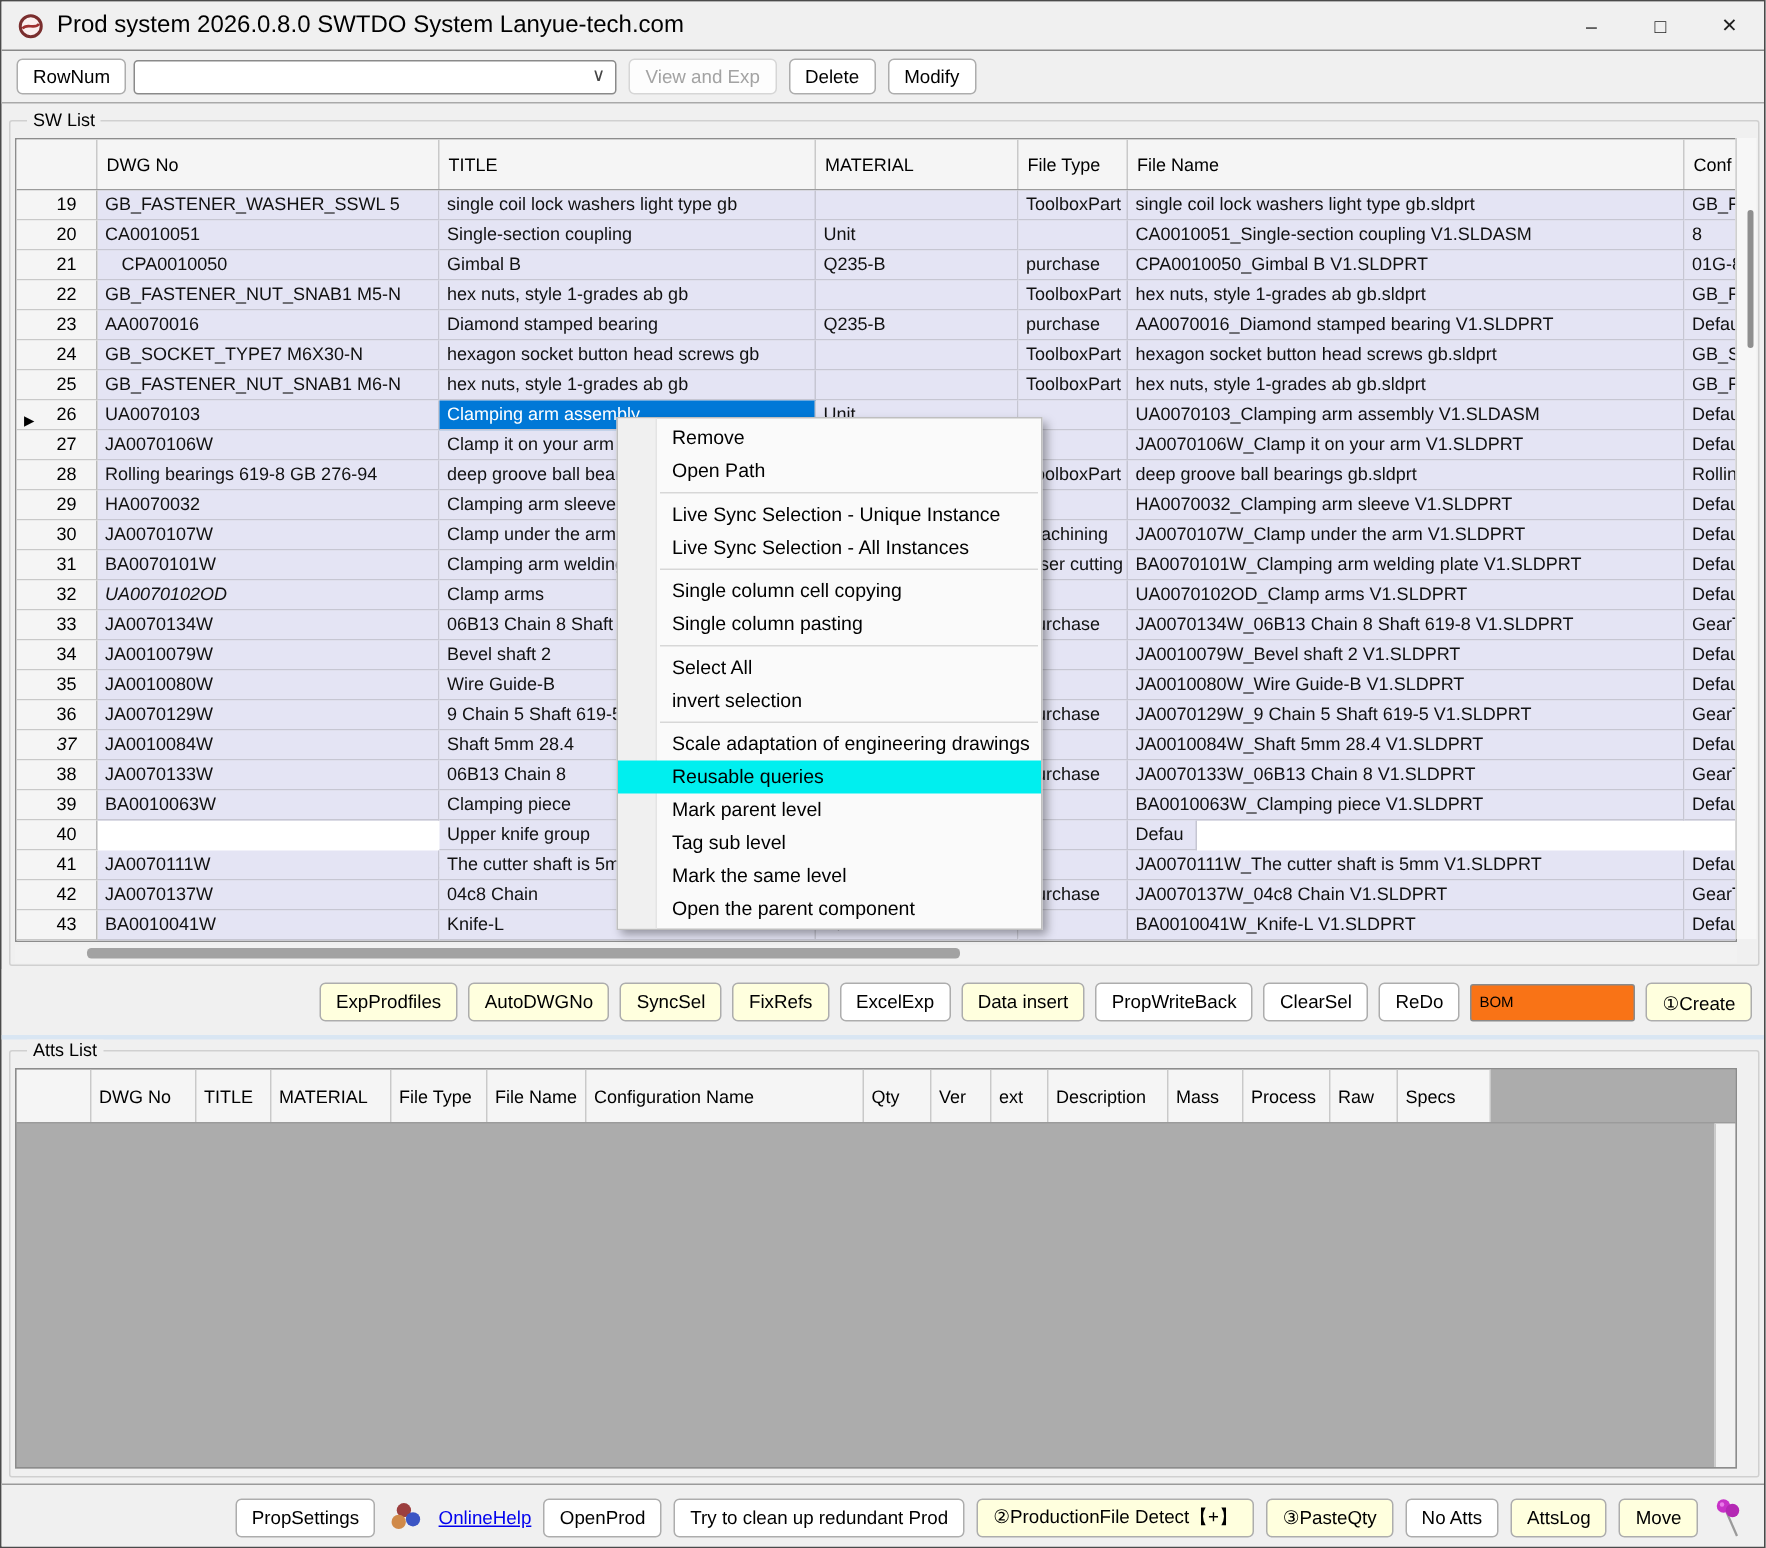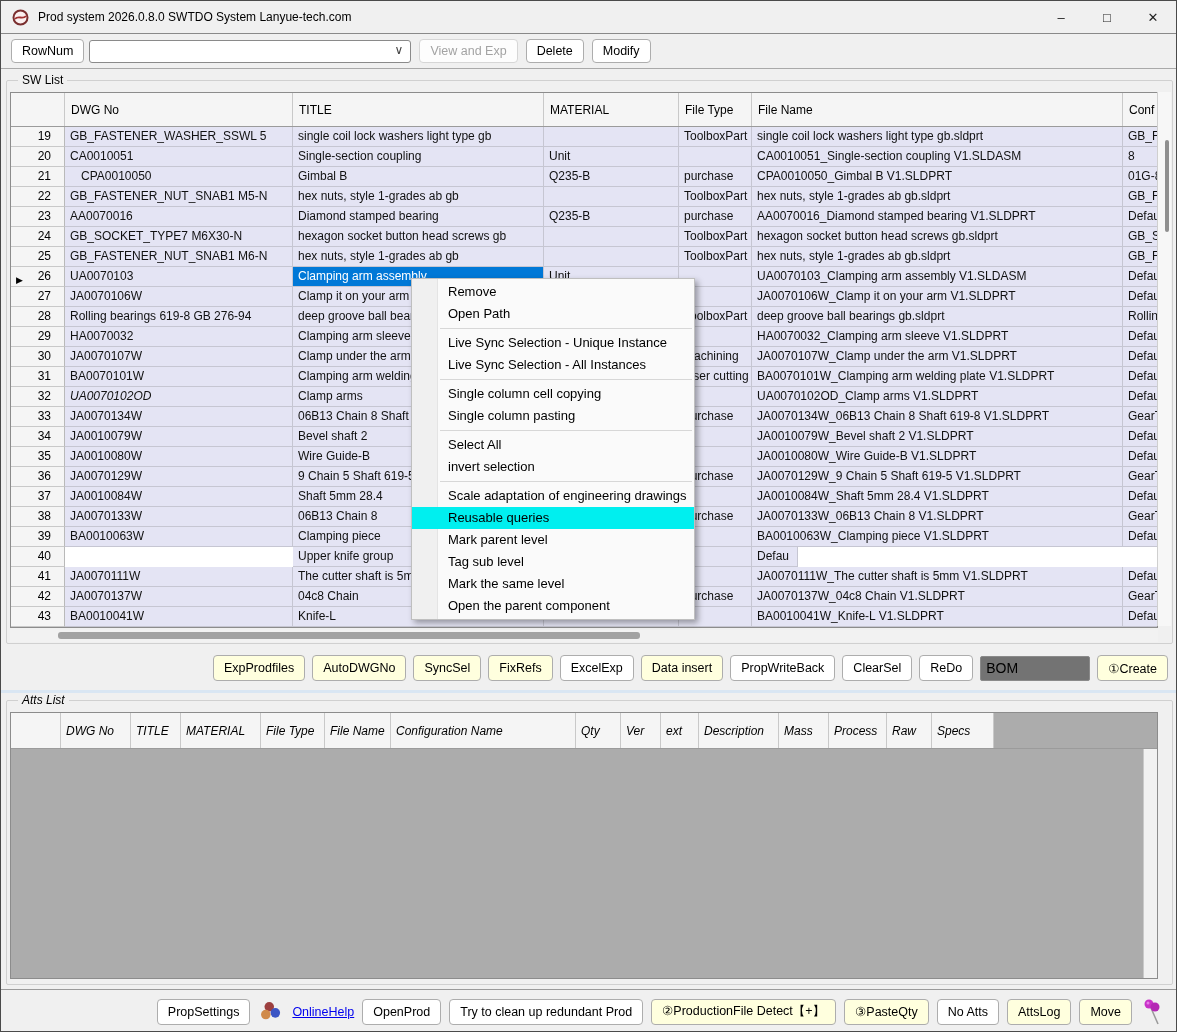--- a/index.html
+++ b/index.html
@@ -5,38 +5,38 @@
   * { box-sizing: border-box; margin: 0; padding: 0; }
   body { background:#888; font-family:"Liberation Sans","DejaVu Sans",sans-serif; }
   .window {
     position:relative; width:1177px; height:1032px; background:#F0F0F0;
     border:1px solid #4A4A4A; overflow:hidden;
     font-family:"Liberation Sans","DejaVu Sans",sans-serif; color:#111;
   }
   
   .titlebar { position:absolute; left:0; top:0; right:0; height:32px; background:#F0F0F0; display:flex; align-items:center; }
   .titlebar .app-icon { margin:0 9px 0 11px; width:17px; height:17px; flex:0 0 auto; }
-  .titlebar .title-text { font-size:12px; color:#000; }
+  .titlebar .title-text { font-size:16px; color:#000; }
   .win-controls { position:absolute; right:0; top:0; height:32px; display:flex; }
   .win-btn { width:46px; height:32px; display:flex; align-items:center; justify-content:center; font-size:13px; color:#222; }
   
   .toolbar-top { position:absolute; left:0; top:32px; right:0; height:36px; background:#F0F0F0;
     border-top:1px solid #898989; border-bottom:1px solid #A9A9A9; display:flex; align-items:center; padding-left:10px; }
   .btn { background:#FFFFFF; border:1px solid #ADADAD; border-radius:4px; height:24px;
     display:inline-flex; align-items:center; justify-content:center; padding:0 10px; font-size:12.5px; color:#000; white-space:nowrap; }
   .btn.disabled { color:#A3A3A3; border-color:#D6D6D6; background:#FDFDFD; }
   .combo { width:322px; height:23px; background:#fff; border:1px solid #8A8A8A; border-radius:3px;
     margin-left:5px; position:relative; }
   .combo .chev { position:absolute; right:7px; top:2px; color:#454545; font-size:12px; }
   .tt-gap8 { margin-left:8px; }
   
   .groupbox { position:absolute; border:1px solid #D0D0D0; border-radius:2px; }
   .groupbox .gb-label { position:absolute; top:-8px; left:11px; background:#F0F0F0; padding:0 4px; font-size:12px; color:#000; }
   #sw-group { left:5px; top:79px; width:1167px; height:564px; }
-  #atts-group { left:5px; top:699px; width:1167px; height:285px;font-style:italic; }
+  #atts-group { left:5px; top:699px; width:1167px; height:285px; }
   
   .sw-grid { position:absolute; left:3px; top:11px; width:1148px; overflow:hidden; border:1px solid #8C8C8C; background:#fff; }
   .grid-hdr { display:flex; height:34px; background:#F5F5F5; border-bottom:1px solid #9B9B9B; }
   .grid-hdr .hc { display:flex; align-items:center; padding:0 6px; font-size:12px; color:#000;
     border-right:1px solid #C9C9C9; flex:0 0 auto; line-height:14px; white-space:normal; }
   .sw-row { display:flex; height:20px; }
   .sw-row .c { flex:0 0 auto; font-size:12px; line-height:19px; padding:0 5px; white-space:nowrap; overflow:hidden;
     border-right:1px solid #C6C6D2; border-bottom:1px solid #C6C6D2; background:#E4E4F4; }
   .sw-row .rowhdr { background:#F5F5F5; border-right:1px solid #B9B9B9; border-bottom:1px solid #C9C9C9;
     text-align:right; padding-right:13px; position:relative; color:#000; }
@@ -51,22 +51,22 @@
     border:1px solid #BFBFBF; box-shadow:3px 3px 6px rgba(0,0,0,0.35); z-index:50; padding:2px 0; }
   .ctx-menu .gutter { position:absolute; left:0; top:0; bottom:0; width:26px; background:#F0F0F0; border-right:1px solid #E4E4E4; }
   .ctx-item { position:relative; height:22px; line-height:22px; font-size:13px; color:#000; padding-left:36px; white-space:nowrap; }
   .ctx-item.hl { background:#00EFEF; }
   .ctx-sep { height:1px; background:#D7D7D7; margin:3px 2px 3px 28px; }
   
   .mid-toolbar { position:absolute; left:0; top:645px; right:0; height:47px; background:#F0F0F0;
     border-bottom:3px solid #D9E6F3; display:flex; align-items:center; justify-content:flex-end; gap:7px; padding-right:8px; }
   .btn.yellow { background:#FFFFDE; }
   .mid-toolbar .btn, .bottom-bar .btn { height:26px; }
-  .bom-input { width:110px; height:25px; background:#737373; border:1px solid #8A8A8A; border-radius:2px;
-    font-size:14px; line-height:23px; padding:0 5px; color:#000; }
+  .bom-input { width:110px; height:25px; background:#f97316; border:1px solid #8A8A8A; border-radius:2px;
+    font-size:10px; line-height:23px; padding:0 5px; color:#000; }
   
   .atts-grid { position:absolute; left:3px; top:11px; width:1148px; height:267px; border:1px solid #8C8C8C; background:#ACACAC; overflow:hidden; }
   .atts-hdr { display:flex; height:36px; background:#ACACAC; border-bottom:1px solid #9B9B9B; }
   .atts-hdr .hc { background:#F5F5F5; display:flex; align-items:center; padding:2px 5px; font-size:12px; color:#000;
     border-right:1px solid #C9C9C9; flex:0 0 auto; line-height:14px; white-space:normal; }
   .atts-hdr .filler { flex:1 1 auto; background:#ACACAC; }
   .atts-vstrip { position:absolute; right:0; top:36px; bottom:0; width:14px; background:#F1F1F1; border-left:1px solid #C9C9C9; }
   
   .bottom-bar { position:absolute; left:0; top:988px; right:0; height:44px; background:#F0F0F0; border-top:1px solid #9A9A9A;
     display:flex; align-items:center; justify-content:flex-end; gap:8px; padding-right:10px; }
@@ -273,21 +273,21 @@
           <div class="sw-row">
             <div class="c rowhdr" style="width: 54px;">36</div>
             <div class="c" style="width: 228px;">JA0070129W</div>
             <div class="c" style="width: 251px;">9 Chain 5 Shaft 619-5</div>
             <div class="c" style="width: 135px;"></div>
             <div class="c" style="width: 73px;">purchase</div>
             <div class="c" style="width: 371px;">JA0070129W_9 Chain 5 Shaft 619-5 V1.SLDPRT</div>
             <div class="c" style="width: 46px;">GearT</div>
           </div>
           <div class="sw-row">
-            <div class="c rowhdr" style="width: 54px;">37</div>
+            <div class="c rowhdr" style="width: 54px; font-style: italic;">37</div>
             <div class="c" style="width: 228px;">JA0010084W</div>
             <div class="c" style="width: 251px;">Shaft 5mm 28.4</div>
             <div class="c" style="width: 135px;"></div>
             <div class="c" style="width: 73px;"></div>
             <div class="c" style="width: 371px;">JA0010084W_Shaft 5mm 28.4 V1.SLDPRT</div>
             <div class="c" style="width: 46px;">Defau</div>
           </div>
           <div class="sw-row">
             <div class="c rowhdr" style="width: 54px;">38</div>
             <div class="c" style="width: 228px;">JA0070133W</div>

